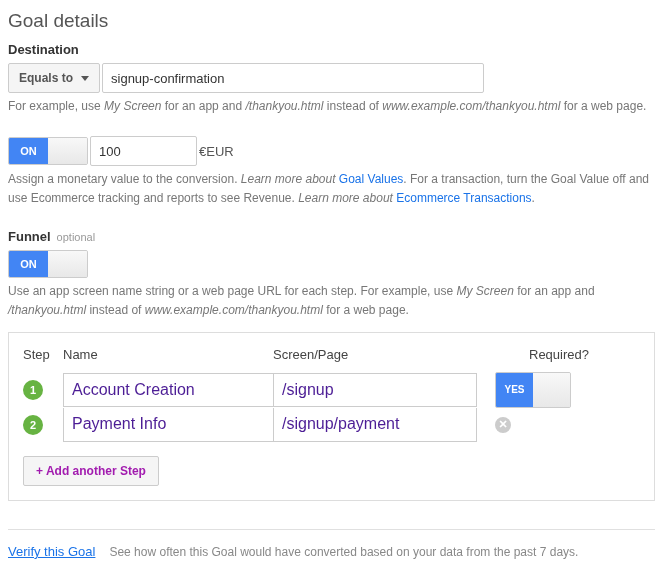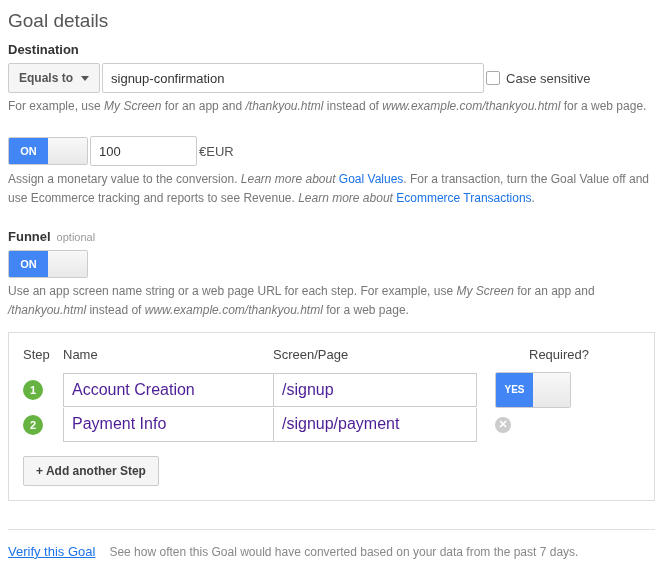--- a/index.html
+++ b/index.html
@@ -147,45 +147,41 @@
     color: #fff; font-size: 11px; font-weight: 700;
     cursor: pointer;
   }
   .add-step-btn {
     margin-top: 14px;
     background: #f5f5f5;
     border: 1px solid #ccc;
     border-radius: 2px;
     padding: 7px 12px;
     font-size: 12px; font-weight: 700;
-    color: #404040;
+    color: #a21caf;
     cursor: pointer;
   }
   .divider { border: none; border-top: 1px solid #e0e0e0; margin: 28px 0 14px 0; }
   .verify-row { display: flex; align-items: baseline; gap: 14px; margin-bottom: 22px; }
   .verify-link { color: #1a73e8; font-size: 13px; }
   .verify-desc { font-size: 12px; color: #888; }
 </style>
 </head>
 <body>
 
 <div class="title">Goal details</div>
 
 <div class="section">
   <div class="section-label">Destination</div>
   <div class="row">
     <div class="dropdown-btn">
       <span>Equals to</span>
       <span class="caret-down"></span>
     </div>
     <input class="text-input" style="width: 382px;" value="signup-confirmation">
-    <div class="checkbox-wrap">
-      <div class="checkbox"></div>
-      <span class="checkbox-label">Case sensitive</span>
-    </div>
   </div>
   <div class="help-text">
     <span>For example, use </span><i>My Screen</i><span> for an app and </span><i>/thankyou.html</i><span> instead of </span><i>www.example.com/thankyou.html</i><span> for a web page.</span>
   </div>
 </div>
 
 <div class="section">
   <div class="row">
     <div class="toggle">
       <div class="on">ON</div>

